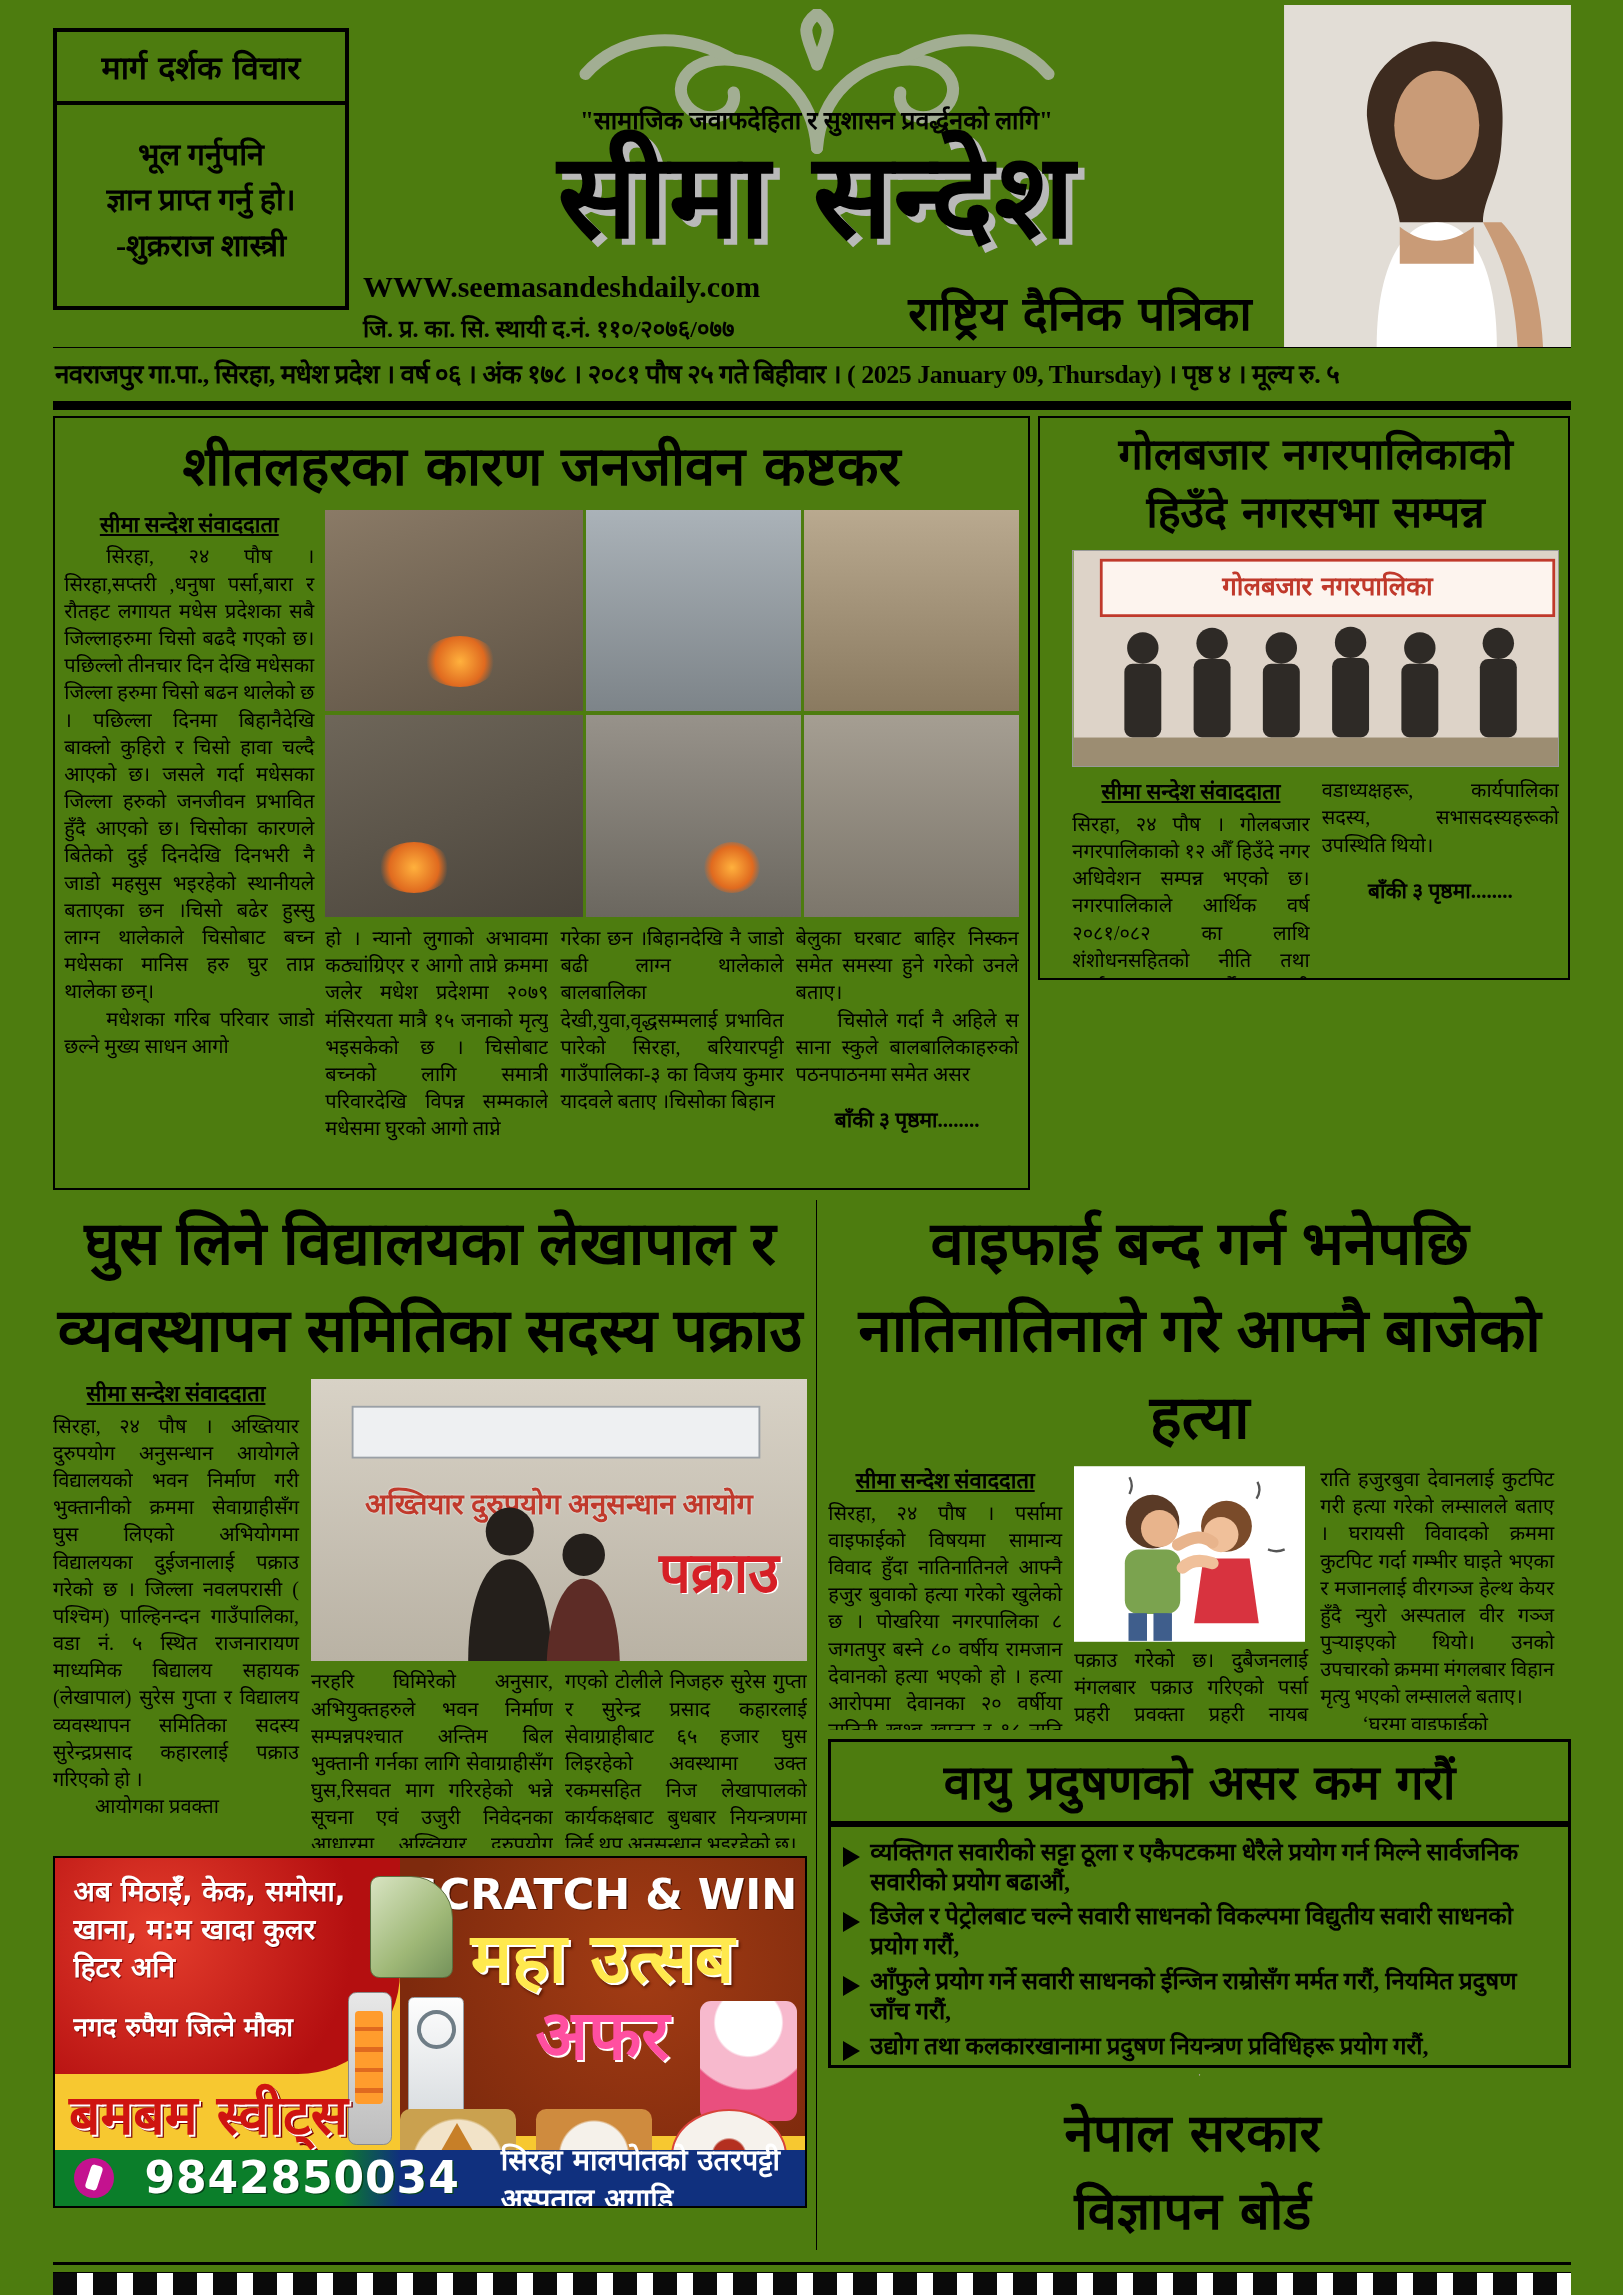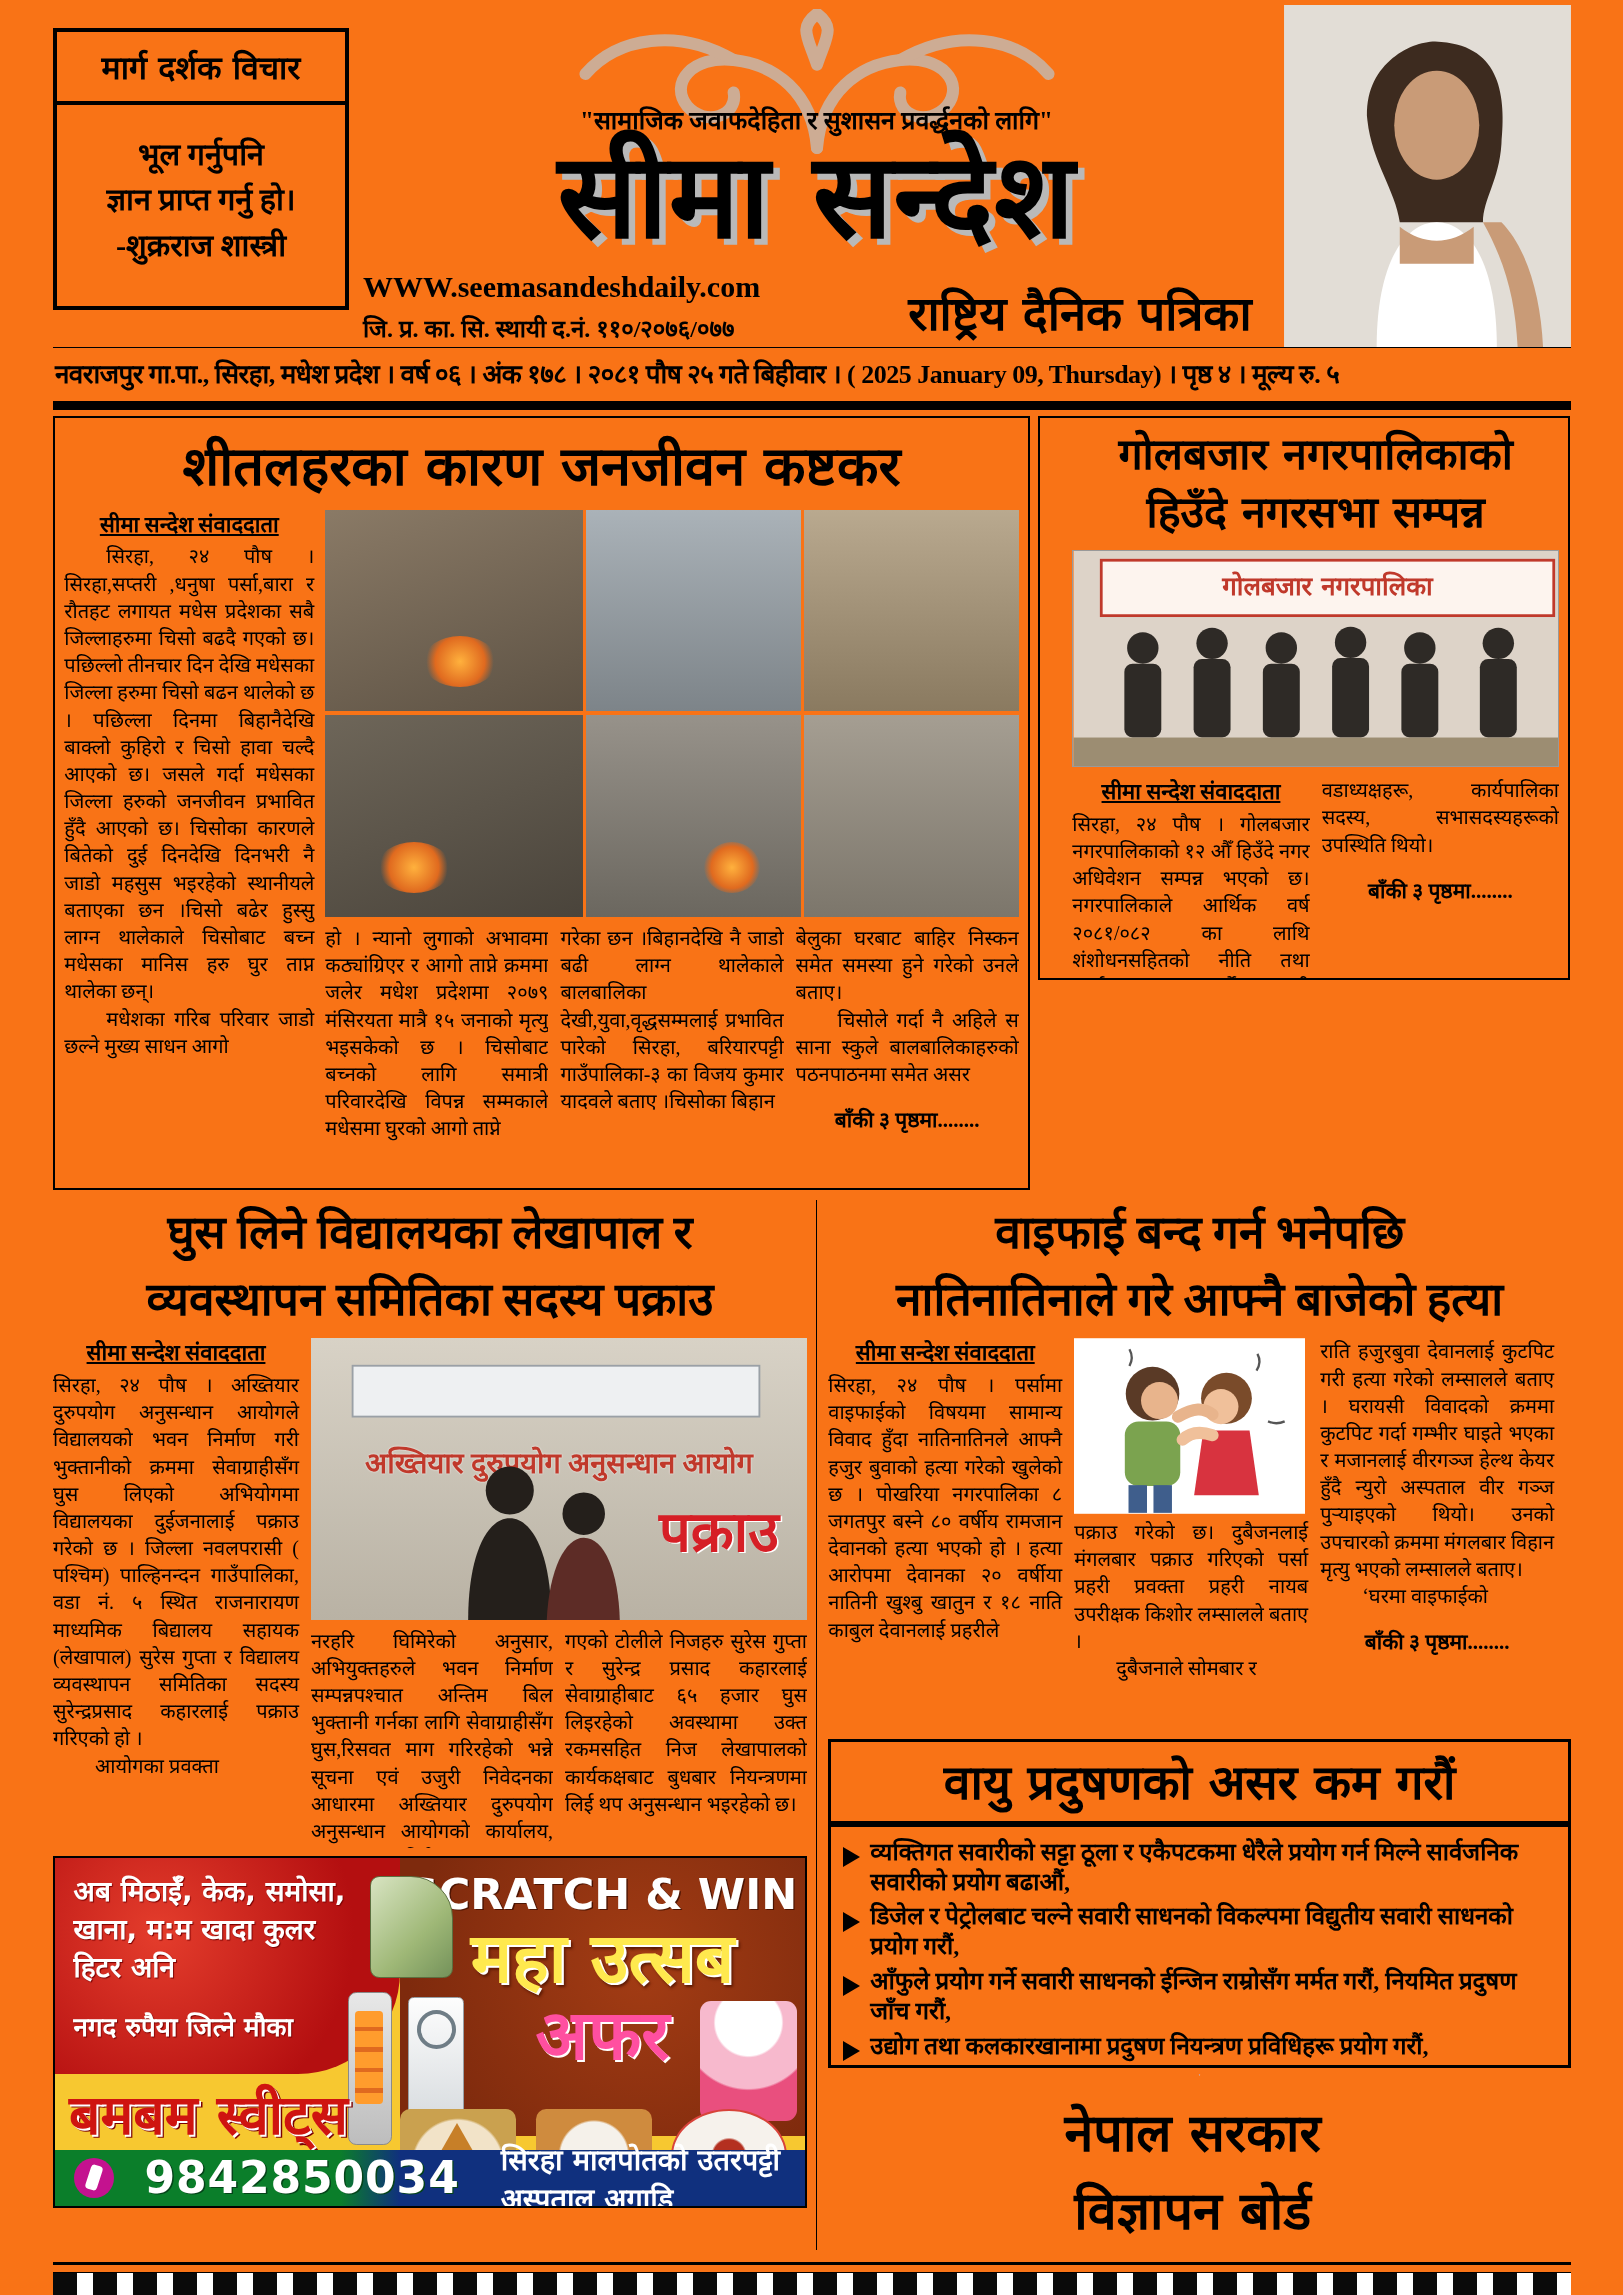--- a/index.html
+++ b/index.html
@@ -1,18 +1,18 @@
 <!DOCTYPE html>
 <html style="font-size:7.4px"><head>
 <meta charset="utf-8">
 <style>
   * { margin:0; padding:0; box-sizing:border-box; }
   html,body { background:#ffffff; }
   body { font-family:"Liberation Serif", serif; color:#000; width:1624px; }
-  .page { width:1624px; height:2295px; position:relative; background:#f97316; overflow:hidden; }
+  .page { width:1624px; height:2295px; position:relative; background:#4d7c0f; overflow:hidden; }
   .content { width:1518px; margin:0 auto; position:relative; }
 
   
   .mast { display:flex; padding-top:23px; height:347px; position:relative; }
   .quote-box { width:296px; height:282px; border:4.6px solid #000; margin-top:4.6px; flex:none; }
   .quote-box .qb-title { border-bottom:4.6px solid #000; text-align:center; font-size:32px; font-weight:bold; padding:13px 4.6px; font-family:"DejaVu Sans",sans-serif; }
   .quote-box .qb-body { padding:28px 14px 0 14px; font-size:30.5px; font-weight:bold; line-height:1.5; text-align:center; }
   .mast-center { flex:1; position:relative; text-align:center; padding:0 9.3px; }
   .ornament { position:absolute; top:-14px; left:50%; transform:translateX(-50%); opacity:.75; }
   .tagline { position:relative; font-size:25px; font-weight:bold; margin-top:79px; z-index:2; }
@@ -48,21 +48,21 @@
   .ph { position:relative; overflow:hidden; }
   .fireglow { position:absolute; width:74px; height:51px; border-radius:50%; background:radial-gradient(circle,#ffb13d 0%,#e06a1f 55%,rgba(120,60,20,0) 75%); bottom:12%; left:38%; }
   .art-golbazar { width:532px; height:564px;padding-left:32px; }
   .art-golbazar h1 { font-family:"DejaVu Sans",sans-serif; font-size:43px; line-height:1.35; text-align:center; font-weight:900; margin-bottom:9.3px; }
   .gb-photo { width:100%; height:217px; position:relative; overflow:hidden; border:0.9px solid #999; margin-bottom:10.2px; }
 
   
   .band2 { display:flex; gap:9.3px; margin-top:10.2px; }
   .b2-left { width:754px; flex:none; }
   .b2-right { flex:1; border-left:1.9px solid #000; padding-left:11px; }
-  .art-bribery h1, .art-wifi h1 { font-family:Liberation Serif, serif; font-size:46px; line-height:1.45; text-align:center; font-weight:900; }
+  .art-bribery h1, .art-wifi h1 { font-family:Liberation Sans, sans-serif; font-size:60px; line-height:1.45; text-align:center; font-weight:900; }
   .art-bribery { height:648px; overflow:hidden; }
   .br-row { display:flex; gap:12px; margin-top:4.6px; }
   .br-c1 { width:246px; flex:none; }
   .br-right { flex:1; }
   .br-photo { width:100%; height:282px; position:relative; overflow:hidden; margin-bottom:7.4px; background:linear-gradient(180deg,#d8d2c6,#b9b2a4); }
   .br-photo .agency { position:absolute; top:104px; width:100%; text-align:center; color:#c0392b; font-weight:bold; font-size:29px; text-shadow:0 0 1.9px #fff; }
   .br-photo .arrest { position:absolute; right:28px; top:153px; color:#d61f26; font-weight:900; font-size:56px; font-family:"DejaVu Sans",sans-serif; text-shadow:1.4px 1.4px 0 #fff; }
   .art-wifi { height:530px; overflow:hidden; }
   .wifi-row { display:flex; gap:12px; margin-top:4.6px; }
   .wifi-c { width:31.5%; flex:none; }

